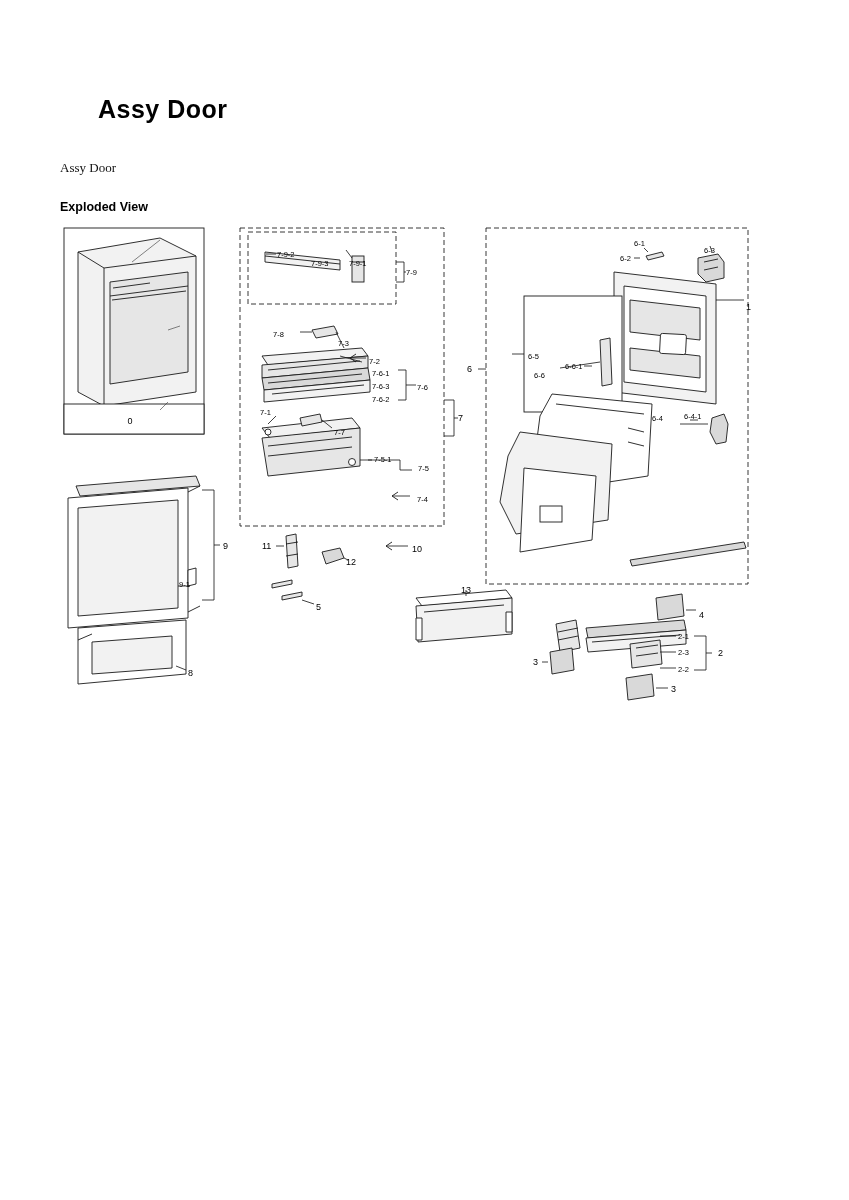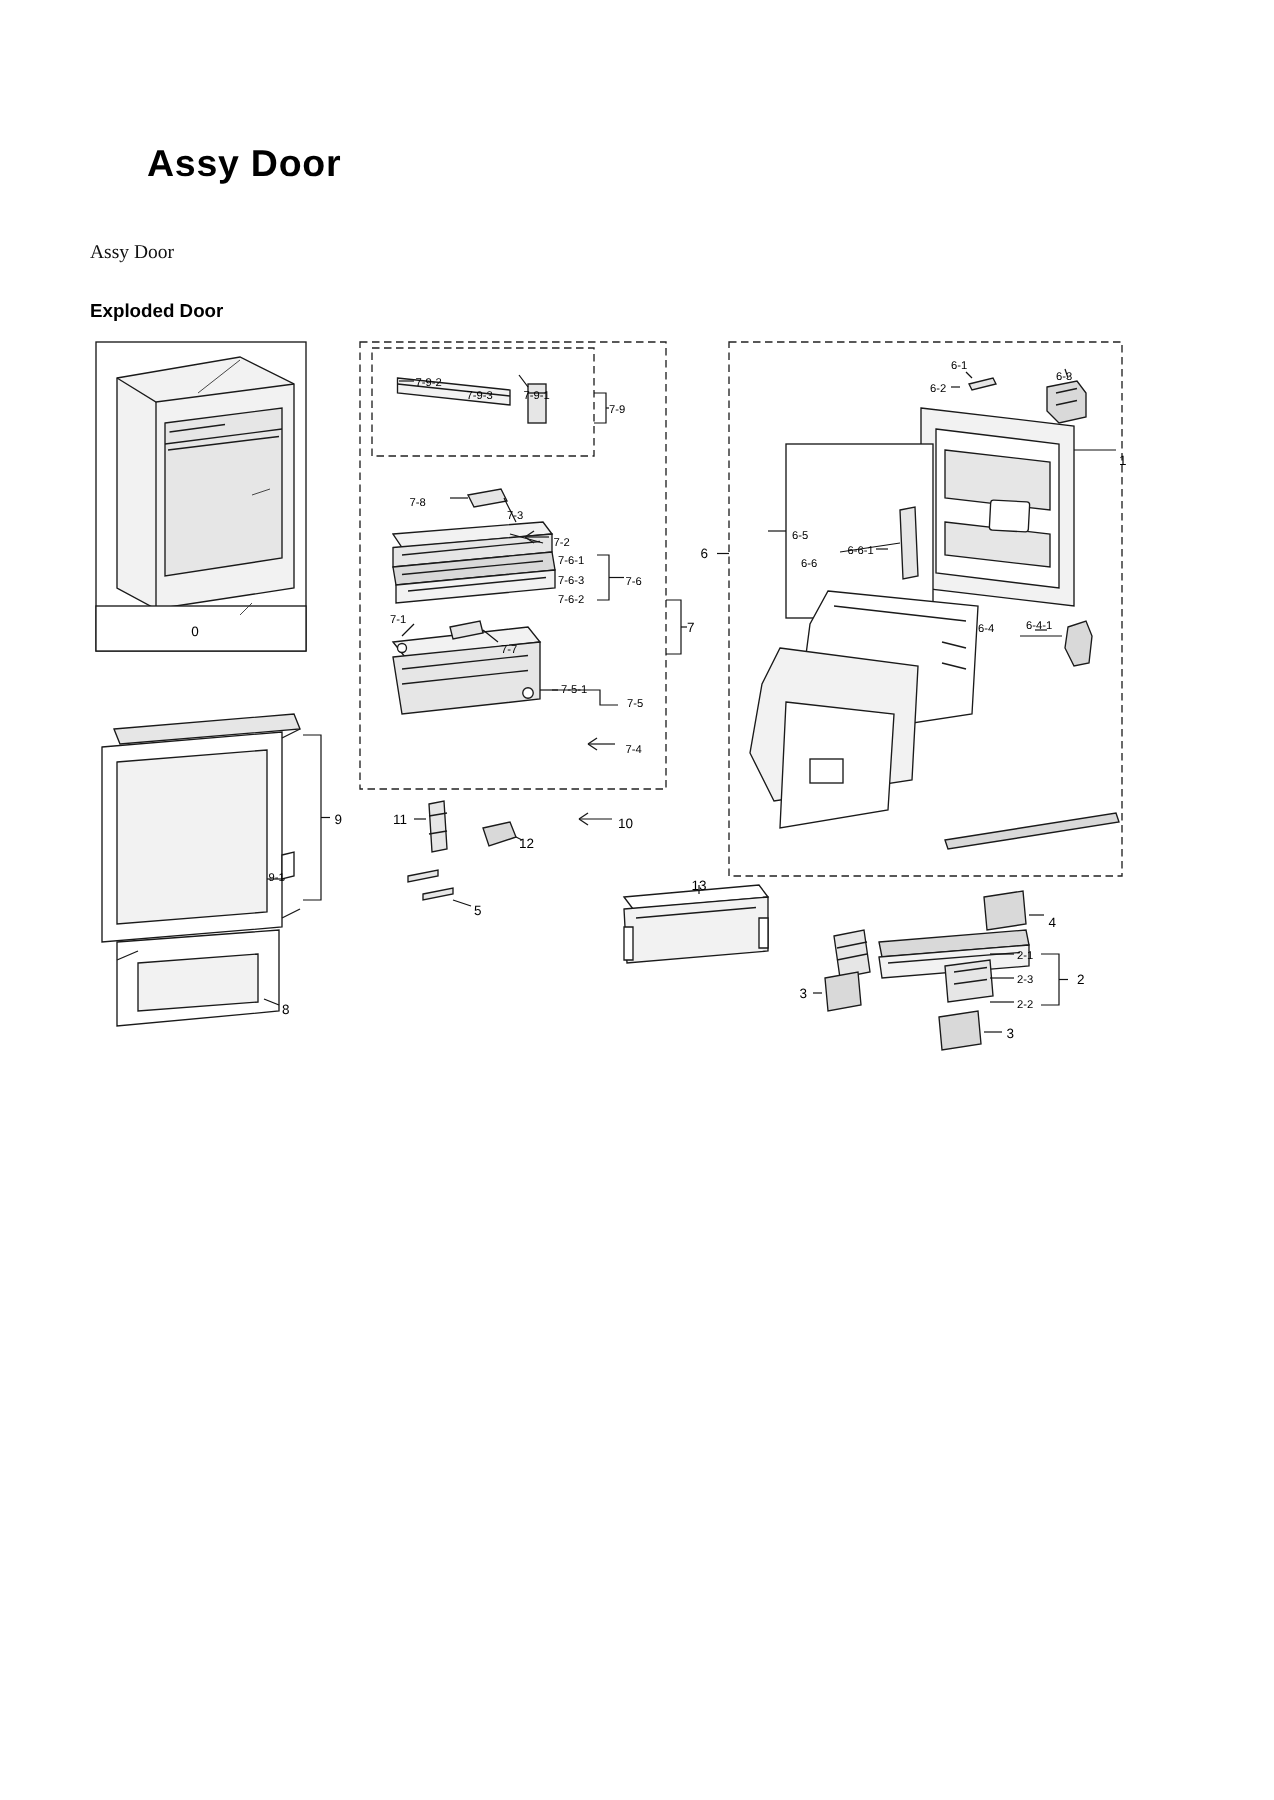--- a/index.html
+++ b/index.html
@@ -57,21 +57,21 @@
   }
   
 </style>
 </head>
 <body>
 
 <div class="page">
 
   <div class="title">Assy Door</div>
   <div class="subtitle">Assy Door</div>
-  <div class="section-label">Exploded Door</div>
+  <div class="section-label">Exploded View</div>
 
   <div class="diagram">
     <svg width="849" height="1200" viewBox="0 0 849 1200" xmlns="http://www.w3.org/2000/svg">
       <defs>
         <style>
           .ln { fill:none; stroke:#1a1a1a; stroke-width:0.9; }
           .lnt { fill:none; stroke:#333; stroke-width:0.6; }
           .dash { fill:none; stroke:#222; stroke-width:0.9; stroke-dasharray:5 3; }
           .fillA { fill:#f2f2f2; stroke:#1a1a1a; stroke-width:0.9; }
           .fillB { fill:#e6e6e6; stroke:#1a1a1a; stroke-width:0.9; }

